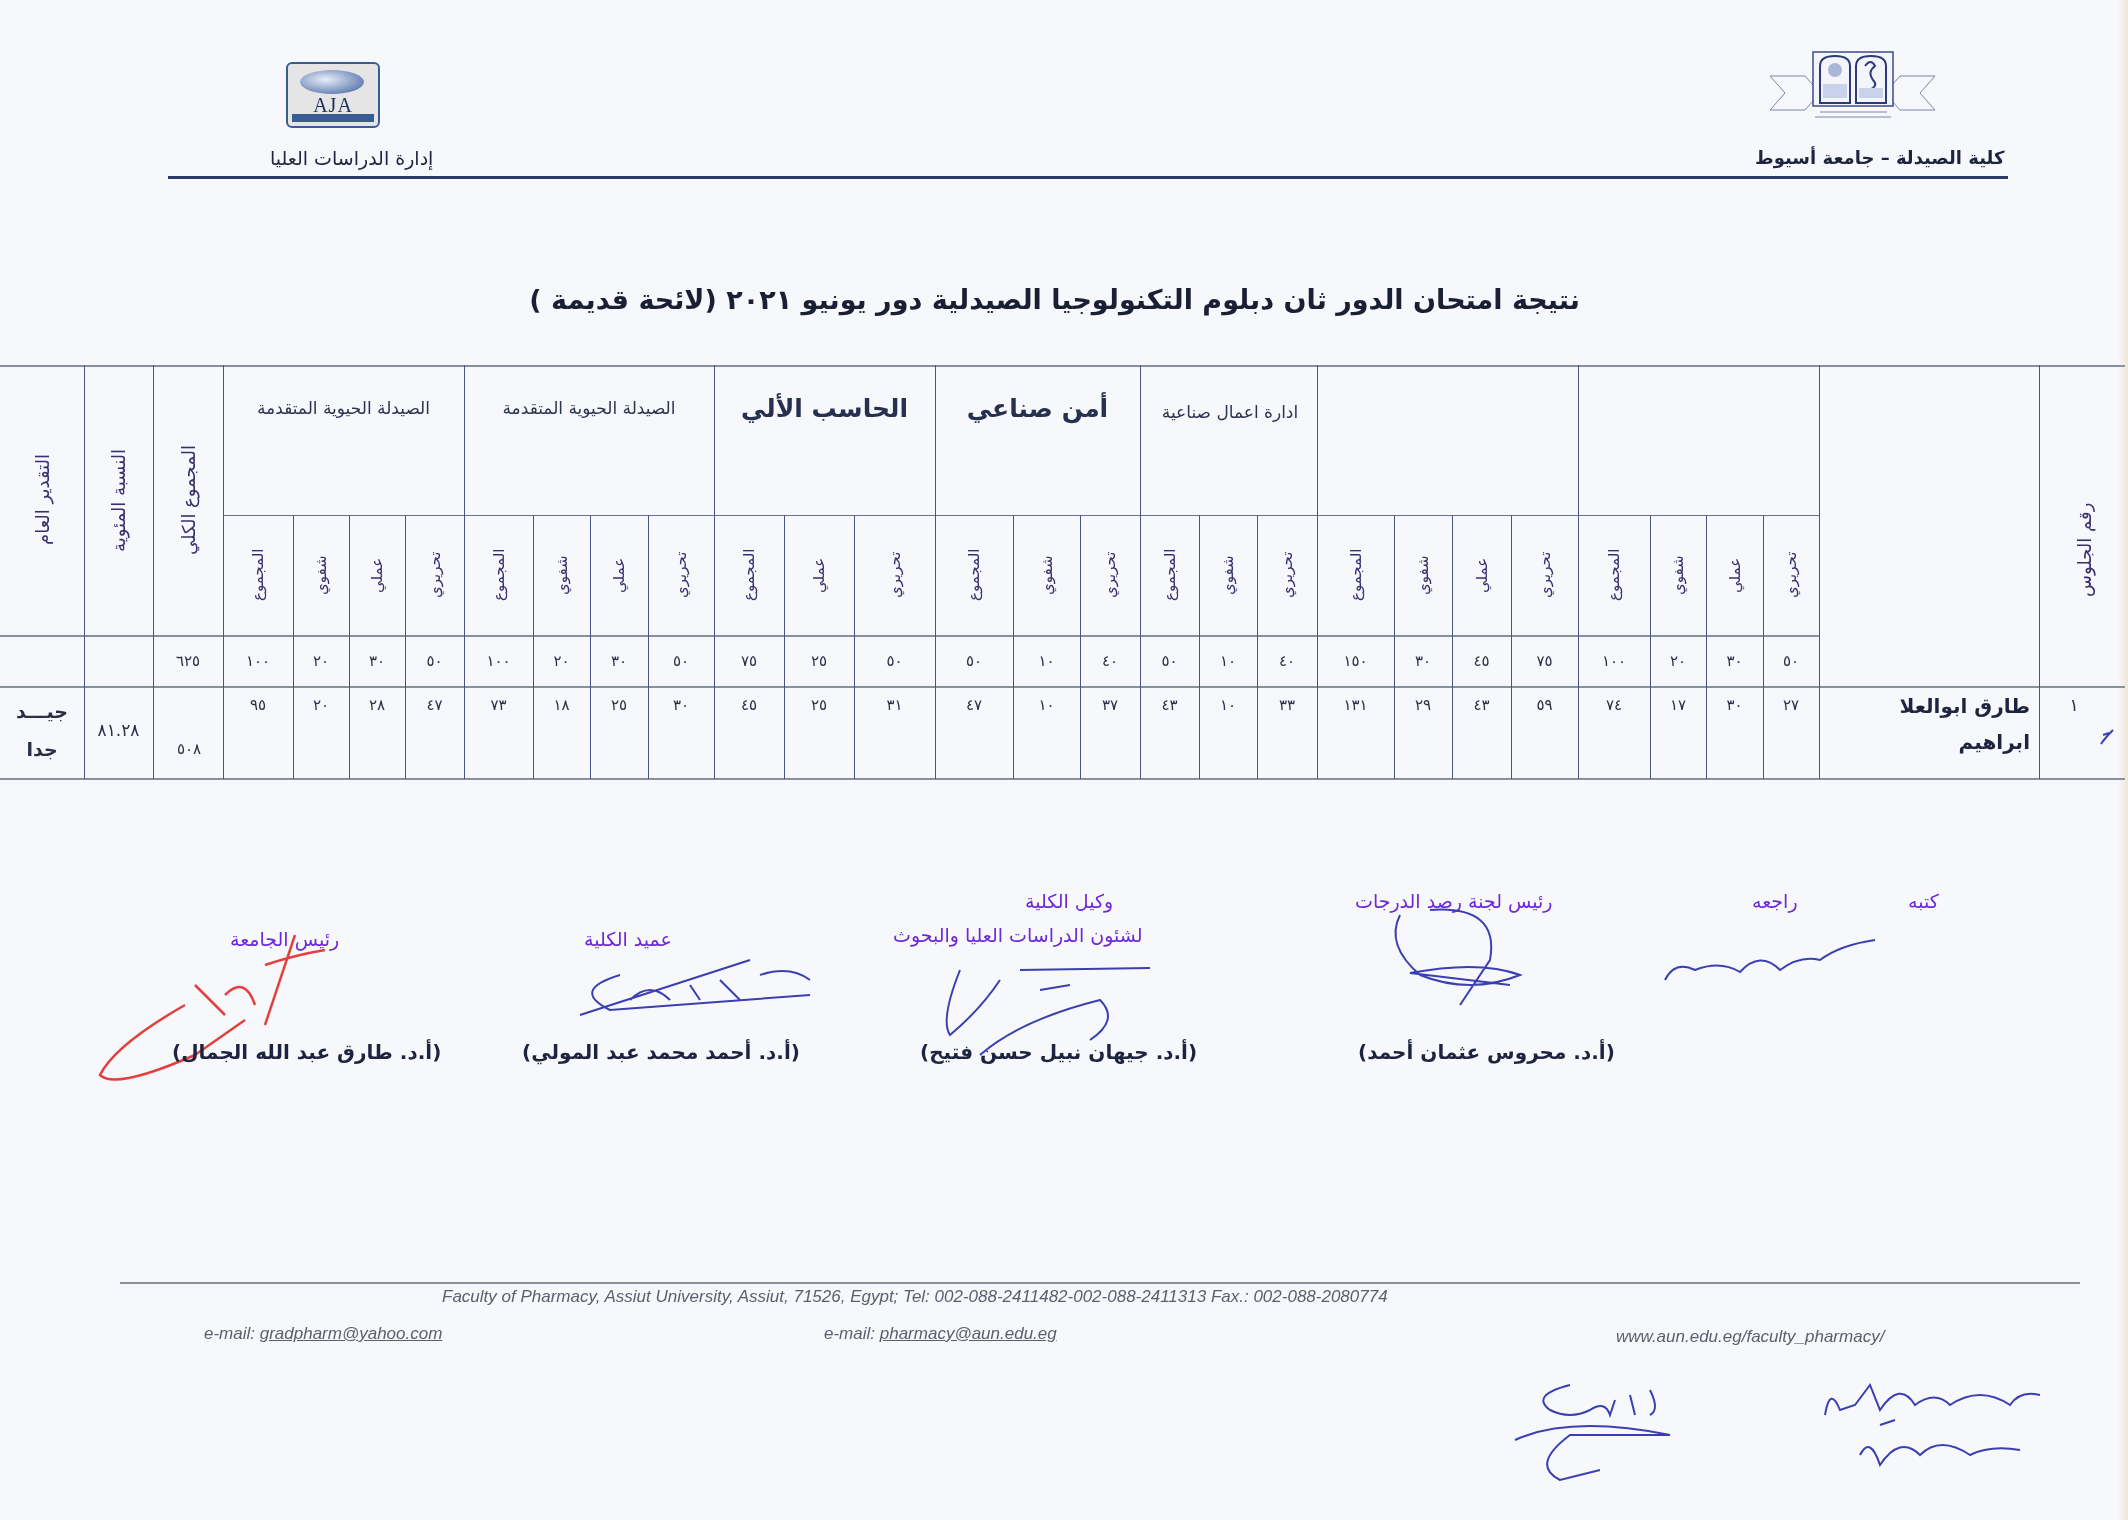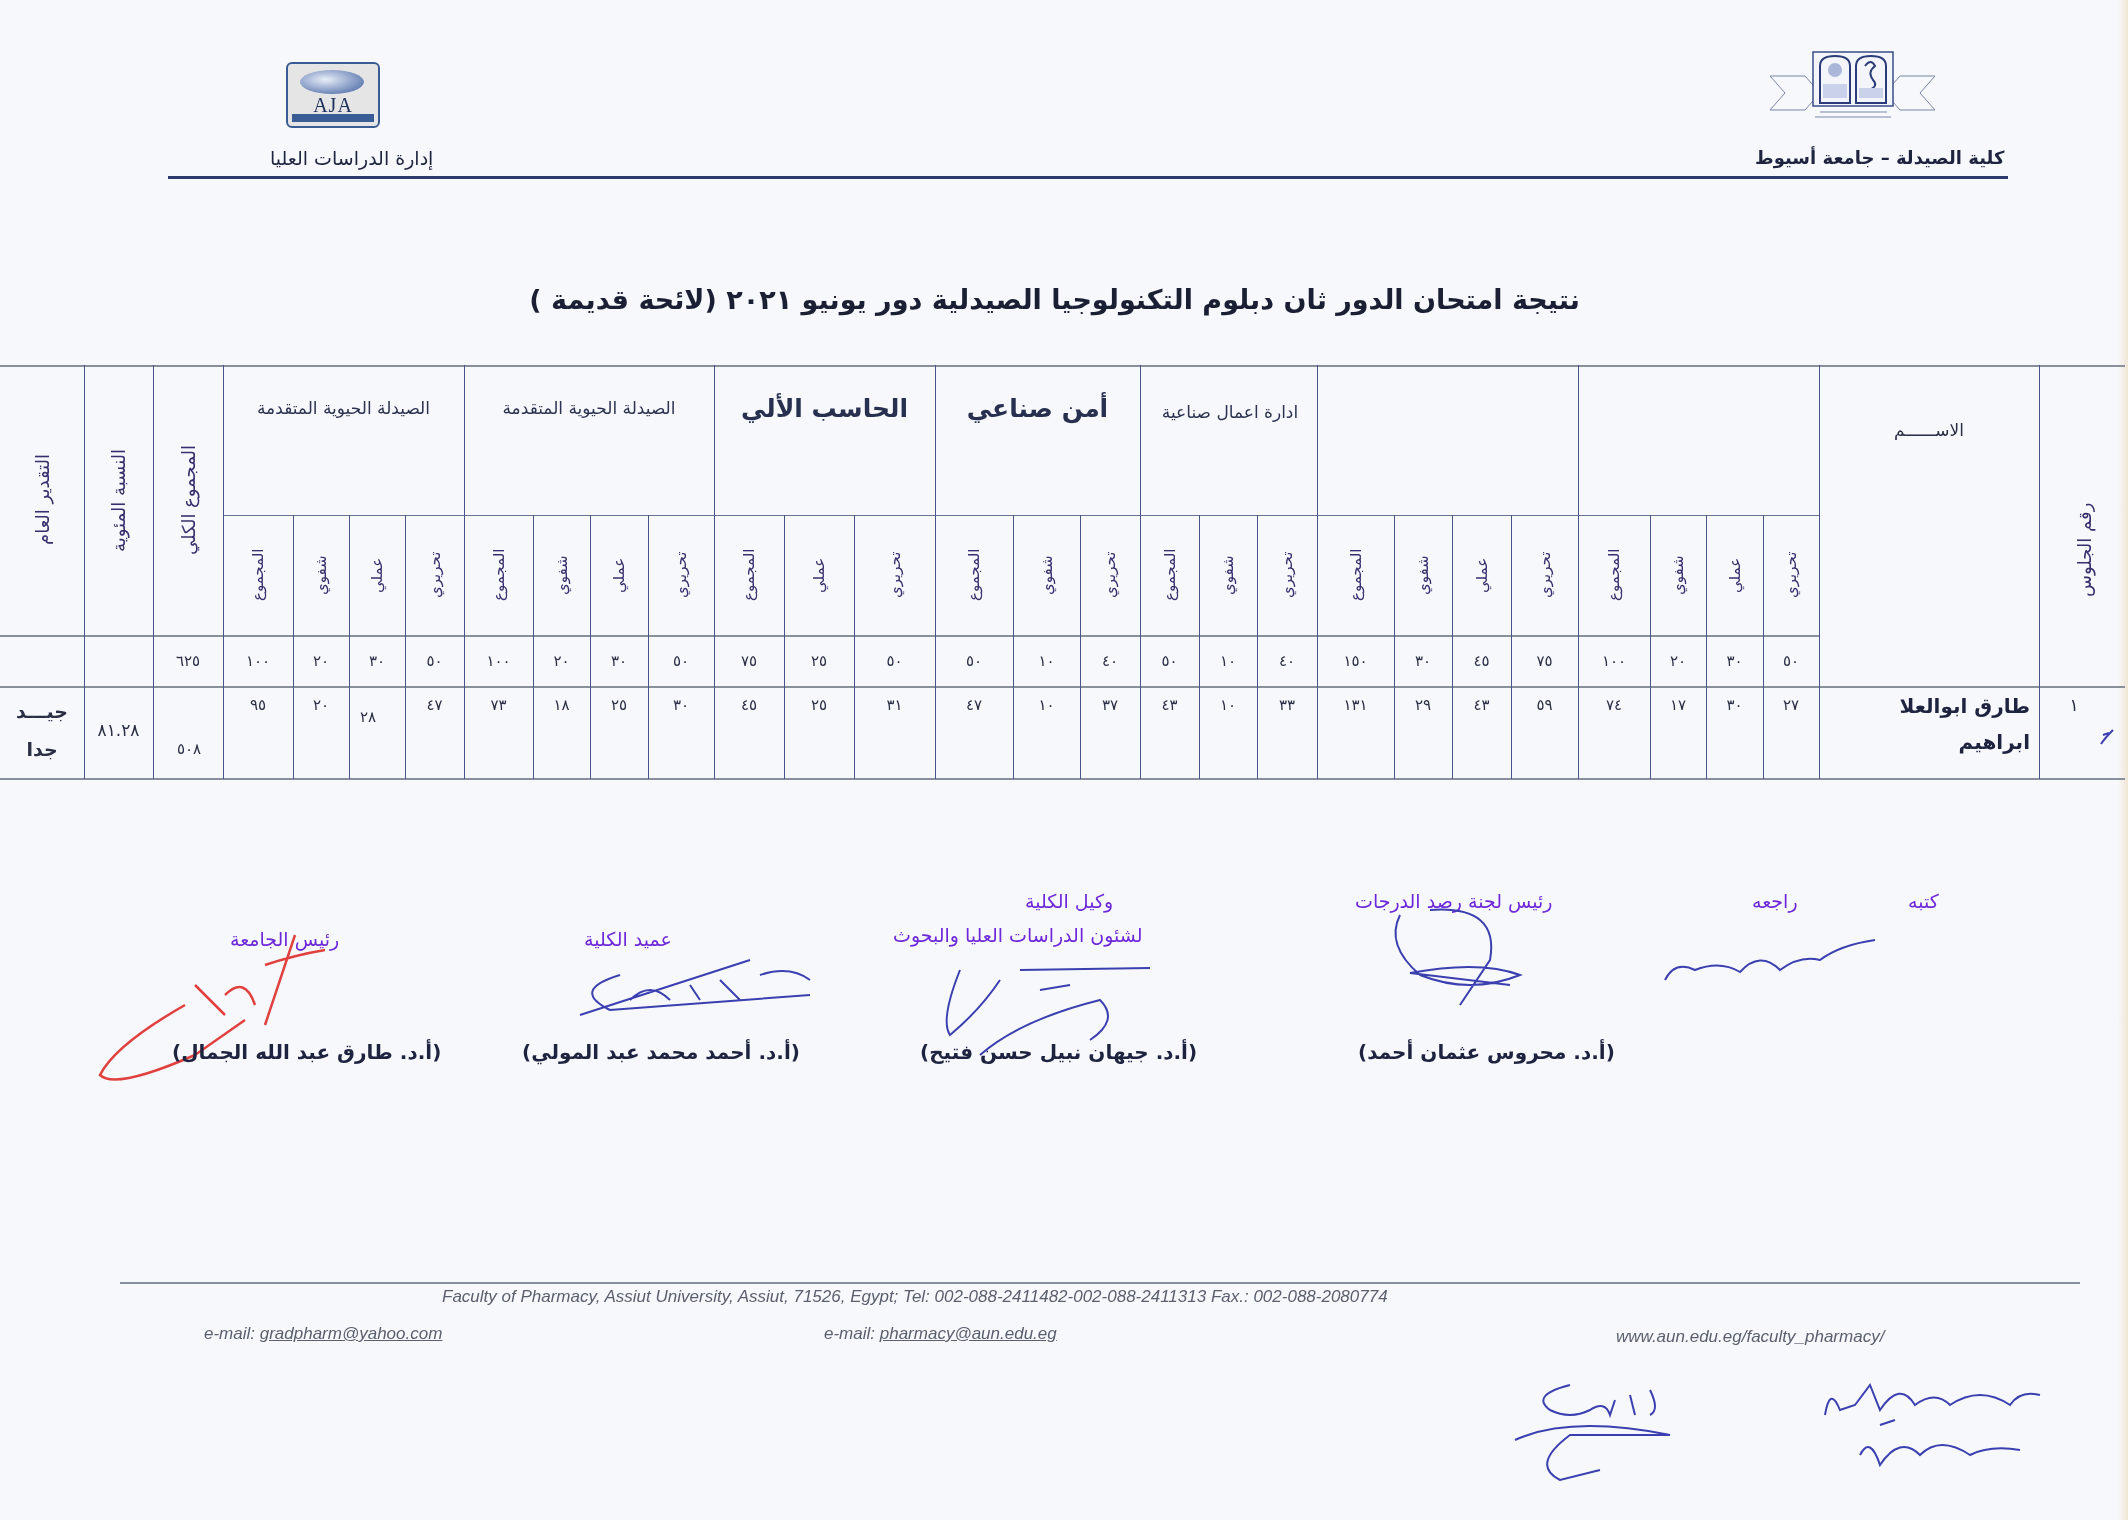--- a/index.html
+++ b/index.html
@@ -137,21 +137,20 @@
   <div class="grid-line-v" style="left:1199px; top:515px; height:264px;"></div>
   <div class="grid-line-v" style="left:1257px; top:515px; height:264px;"></div>
   <div class="grid-line-v" style="left:1394px; top:515px; height:264px;"></div>
   <div class="grid-line-v" style="left:1452px; top:515px; height:264px;"></div>
   <div class="grid-line-v" style="left:1511px; top:515px; height:264px;"></div>
   <div class="grid-line-v" style="left:1650px; top:515px; height:264px;"></div>
   <div class="grid-line-v" style="left:1706px; top:515px; height:264px;"></div>
   <div class="grid-line-v" style="left:1763px; top:515px; height:264px;"></div>
 
   <div class="vert big" style="left:2039px; top:430px; width:90px; height:240px;">رقم الجلوس</div>
-  <div class="cell-text" style="left:1819px; top:400px; width:220px; height:60px; font-size:17px;">الاســــــم</div>
   <div class="vert big" style="left:153px; top:400px; width:70px; height:200px;">المجموع الكلي</div>
   <div class="vert big" style="left:84px; top:400px; width:69px; height:200px;">النسبة المئوية</div>
   <div class="vert big" style="left:0; top:400px; width:84px; height:200px;">التقدير العام</div>
 
   <div class="vert" style="left:1763px; top:520px; width:56px; height:110px;">تحريري</div>
   <div class="vert" style="left:1706px; top:520px; width:57px; height:110px;">عملي</div>
   <div class="vert" style="left:1650px; top:520px; width:56px; height:110px;">شفوي</div>
   <div class="vert" style="left:1578px; top:520px; width:72px; height:110px;">المجموع</div>
   <div class="cell-text" style="left:1763px; top:637px; width:56px; height:48px;">٥٠</div>
   <div class="cell-text" style="left:1706px; top:637px; width:57px; height:48px;">٣٠</div>
@@ -225,21 +224,21 @@
   <div class="cell-text group-head" style="left:223px; top:380px; width:241px; height:56px;">الصيدلة الحيوية المتقدمة</div>
   <div class="vert" style="left:405px; top:520px; width:59px; height:110px;">تحريري</div>
   <div class="vert" style="left:349px; top:520px; width:56px; height:110px;">عملي</div>
   <div class="vert" style="left:293px; top:520px; width:56px; height:110px;">شفوي</div>
   <div class="vert" style="left:223px; top:520px; width:70px; height:110px;">المجموع</div>
   <div class="cell-text" style="left:405px; top:637px; width:59px; height:48px;">٥٠</div>
   <div class="cell-text" style="left:349px; top:637px; width:56px; height:48px;">٣٠</div>
   <div class="cell-text" style="left:293px; top:637px; width:56px; height:48px;">٢٠</div>
   <div class="cell-text" style="left:223px; top:637px; width:70px; height:48px;">١٠٠</div>
   <div class="cell-text" style="left:405px; top:690px; width:59px; height:30px;">٤٧</div>
-  <div class="cell-text" style="left:340px; top:690px; width:56px; height:30px;margin-top:12px;">٢٨</div>
+  <div class="cell-text" style="left:349px; top:690px; width:56px; height:30px;">٢٨</div>
   <div class="cell-text" style="left:293px; top:690px; width:56px; height:30px;">٢٠</div>
   <div class="cell-text" style="left:223px; top:690px; width:70px; height:30px;">٩٥</div>
 
   <div class="cell-text" style="left:153px; top:637px; width:70px; height:48px;">٦٢٥</div>
 
   <div class="cell-text" style="left:2039px; top:690px; width:70px; height:30px; font-size:17px;">١</div>
   <div class="abs" style="left:2095px; top:724px; width:24px; height:24px;">
     <svg width="24" height="24" viewBox="0 0 24 24">
         <path d="M6,20 Q10,14 18,6 M14,9 L8,11" fill="none" stroke="#3b3fb0" stroke-width="2"></path>
       </svg>

